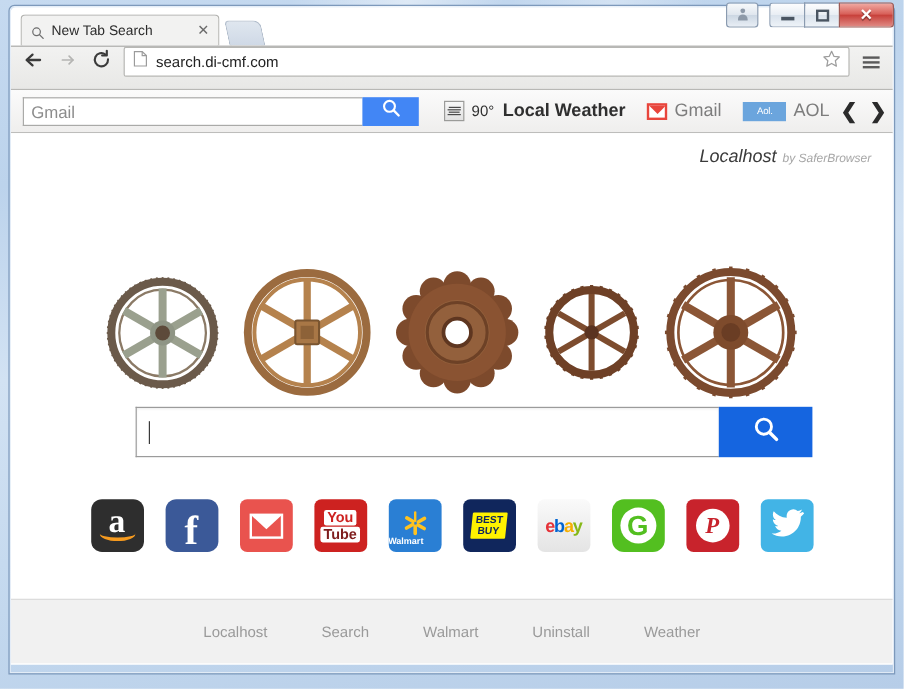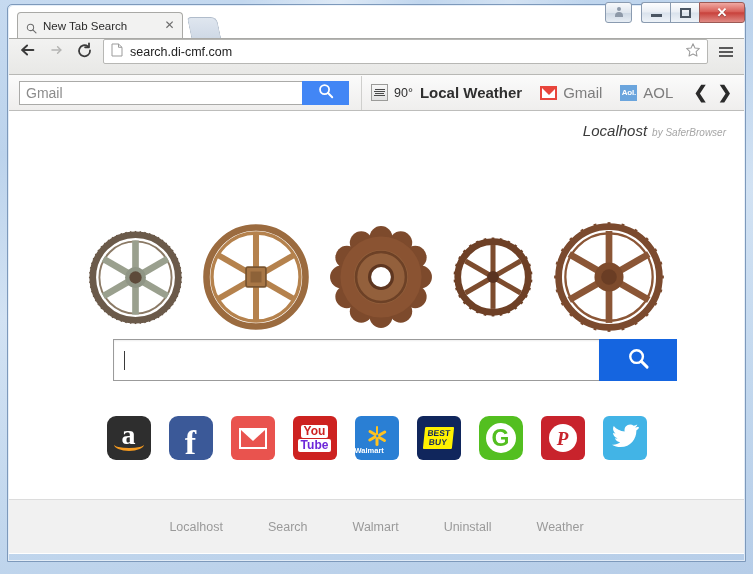--- a/index.html
+++ b/index.html
@@ -278,25 +278,25 @@
   }
   .gmail-ico::after{
     content:"";
     position:absolute; left:-1px; top:-1px;
     width:0; height:0;
     border-left: 8.5px solid transparent;
     border-right: 8.5px solid transparent;
     border-top: 8px solid #e8453c;
   }
   .aol-ico {
-    width: 17px; height: 16px;
+    width: 36px; height: 16px;
     background: #6ba5dd;
     color: #ffffff;
     font-size: 8px;
-    font-weight: bold;
+    font-weight: normal;
     display: flex; align-items: center; justify-content: center;
     letter-spacing: -0.2px;
   }
   .ext-arrows {
     margin-left: auto;
     display: flex;
     align-items: center;
     gap: 10px;
     padding-right: 10px;
   }
@@ -412,21 +412,21 @@
   .sc-gmail .env::after{
     content:""; position:absolute; left:0; top:0;
     width:0;height:0;
     border-left:12px solid transparent;
     border-right:12px solid transparent;
     border-top:11px solid #ffffff;
   }
   .sc-youtube { background:#cd2220; }
   .sc-youtube .yt { display:flex; flex-direction:column; align-items:center; gap:1px;}
   .sc-youtube .yt .you { background:#ffffff; color:#cd2220; font-size:12px; font-weight:bold; padding:0 3px; line-height:13px; border-radius:2px;}
-  .sc-youtube .yt .tube { background:#ffffff; color:#6d28d9; font-size:12px; font-weight:bold; padding:0 3px; line-height:13px; border-radius:2px;}
+  .sc-youtube .yt .tube { background:#ffffff; color:#7f1d1d; font-size:12px; font-weight:bold; padding:0 3px; line-height:13px; border-radius:2px;}
   .sc-walmart { background:#2a7fd4; }
   .sc-walmart .spark { position:relative; width:22px; height:22px; margin-top:-4px;}
   .sc-walmart .spark i { position:absolute; left:10px; top:1px; width:2.5px; height:9px; background:#ffc220; border-radius:2px; transform-origin: 1.25px 10px;}
   .sc-walmart .wm { position:absolute; bottom:5px; left:0; right:0; text-align:left; color:#fff; font-size:7.5px; font-weight:bold;}
   .sc-bestbuy { background:#10265c; }
   .sc-bestbuy .tag {
     background:#fff200; color:#10265c;
     font-size:8.5px; font-weight:bold; line-height:9px;
     padding:2px 3px; text-align:center; border-radius:1px;
     transform: skewX(-6deg);
@@ -867,20 +867,23 @@
           <span class="wm">Walmart</span>
         </div>
 
         <div class="sc sc-bestbuy">
           <span class="tag">
             <span style="display:block">BEST</span>
             <span style="display:block">BUY</span>
           </span>
         </div>
 
+        <div class="sc sc-ebay">
+          <span class="e"><span class="c1">e</span><span class="c2">b</span><span class="c3">a</span><span class="c4">y</span></span>
+        </div>
 
         <div class="sc sc-groupon">
           <span class="g">G</span>
         </div>
 
         <div class="sc sc-pinterest">
           <span class="p">P</span>
         </div>
 
         <div class="sc sc-twitter">

